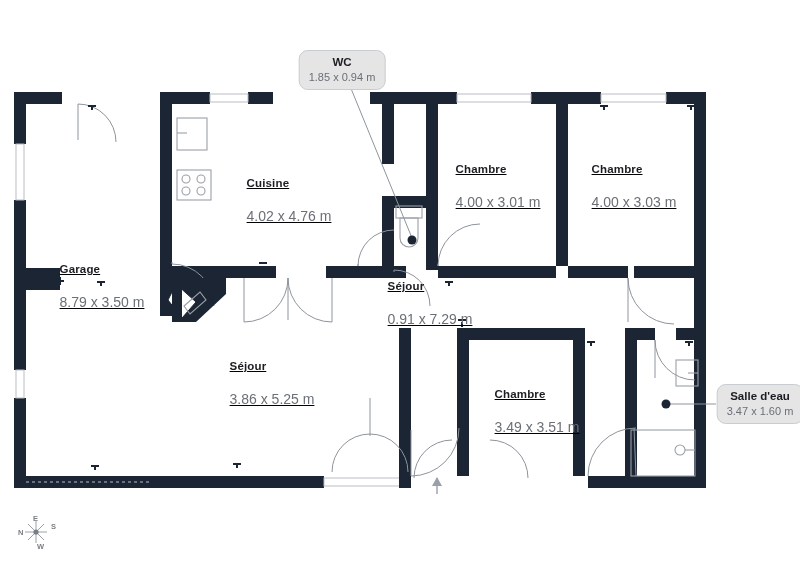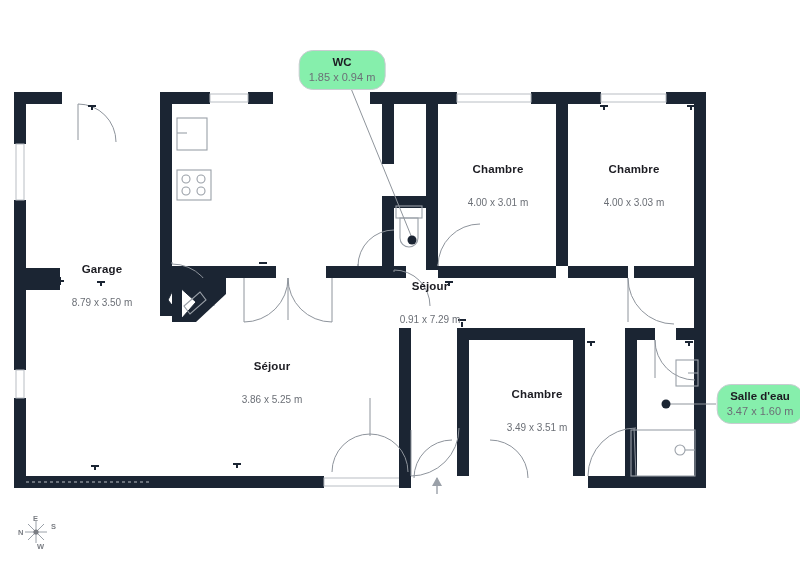--- a/index.html
+++ b/index.html
@@ -2,29 +2,29 @@
 <html><head>
 <meta charset="utf-8">
 <style>
   html,body{margin:0;padding:0;background:#ffffff;}
   body{width:800px;height:565px;overflow:hidden;
        font-family:"Liberation Sans","DejaVu Sans",sans-serif;}
   #stage{position:relative;width:800px;height:565px;background:#fff;}
   svg#plan{position:absolute;left:0;top:0;width:800px;height:565px;display:block;}
 
   
-  .roomlbl{position:absolute;text-align:center;white-space:nowrap;
-           transform:translate(-50%,-50%);pointer-events:none;}
+  .roomlbl{position:absolute;white-space:nowrap;
+           transform:translate(-50%,-50%);pointer-events:none;text-decoration:underline;}
   .roomlbl .rname{font-size:11.5px;font-weight:bold;color:#1c1c22;
                   letter-spacing:.15px;line-height:15px;}
-  .roomlbl .rdim{font-size:10px;color:#6b6f76;line-height:15px;margin-top:18px;}
+  .roomlbl .rdim{font-size:14px;color:#6b6f76;line-height:15px;margin-top:18px;}
 
   
-  .callout{position:absolute;background:#86efac;border:1px solid #c9ccd1;
-           border-radius:14px;padding:4px 9px 5px 9px;text-align:center;
+  .callout{position:absolute;background:#e5e5e5;border:1px solid #c9ccd1;
+           border-radius:9px;padding:4px 9px 5px 9px;text-align:center;
            white-space:nowrap;transform:translate(-50%,-50%);}
   .callout .rname{font-size:11.5px;font-weight:bold;color:#1c1c22;line-height:14px;}
   .callout .rdim{font-size:11px;color:#6b6f76;line-height:14px;margin-top:1px;}
 
   
   .compass{position:absolute;}
   .compass .cl{position:absolute;font-size:7.5px;color:#7a7d83;font-weight:bold;}
 </style>
 </head>
 <body>
@@ -264,20 +264,24 @@
       </g>
       <circle cx="0" cy="0" r="2.6" fill="#7a7d83"></circle>
     </g>
   </svg>
 
   <div class="roomlbl" style="left:102px;top:286px;">
     <div class="rname">Garage</div>
     <div class="rdim">8.79 x 3.50 m</div>
   </div>
 
+  <div class="roomlbl" style="left:289px;top:200px;">
+    <div class="rname">Cuisine</div>
+    <div class="rdim">4.02 x 4.76 m</div>
+  </div>
 
   <div class="callout" style="left:342px;top:70px;">
     <div class="rname">WC</div>
     <div class="rdim">1.85 x 0.94 m</div>
   </div>
 
   <div class="roomlbl" style="left:498px;top:186px;">
     <div class="rname">Chambre</div>
     <div class="rdim">4.00 x 3.01 m</div>
   </div>

